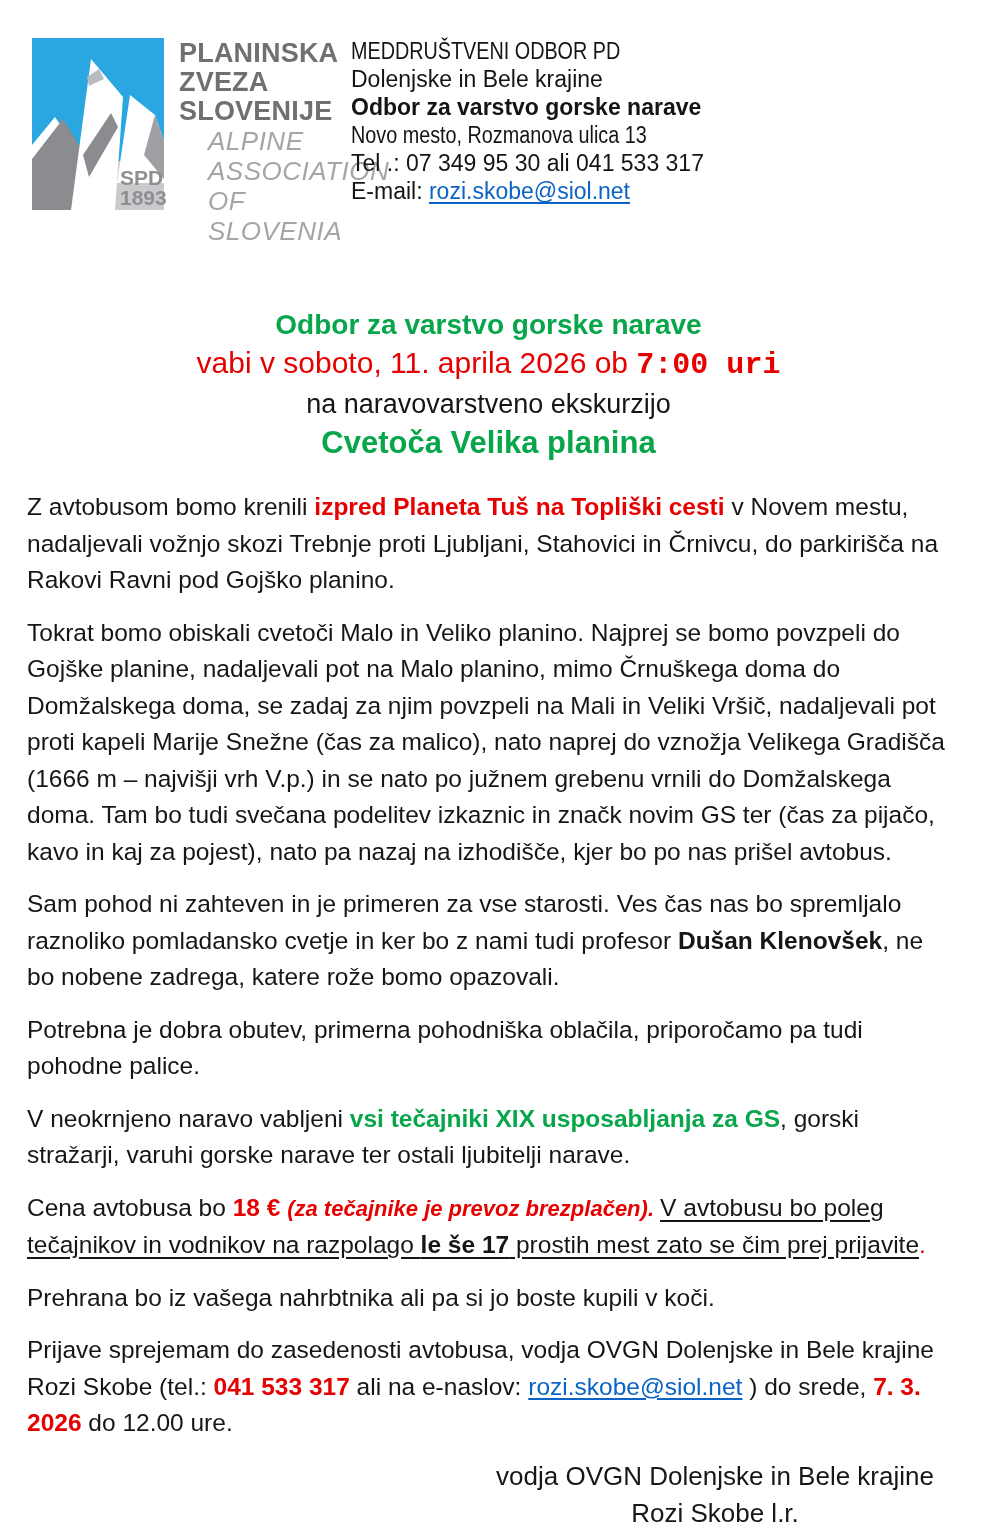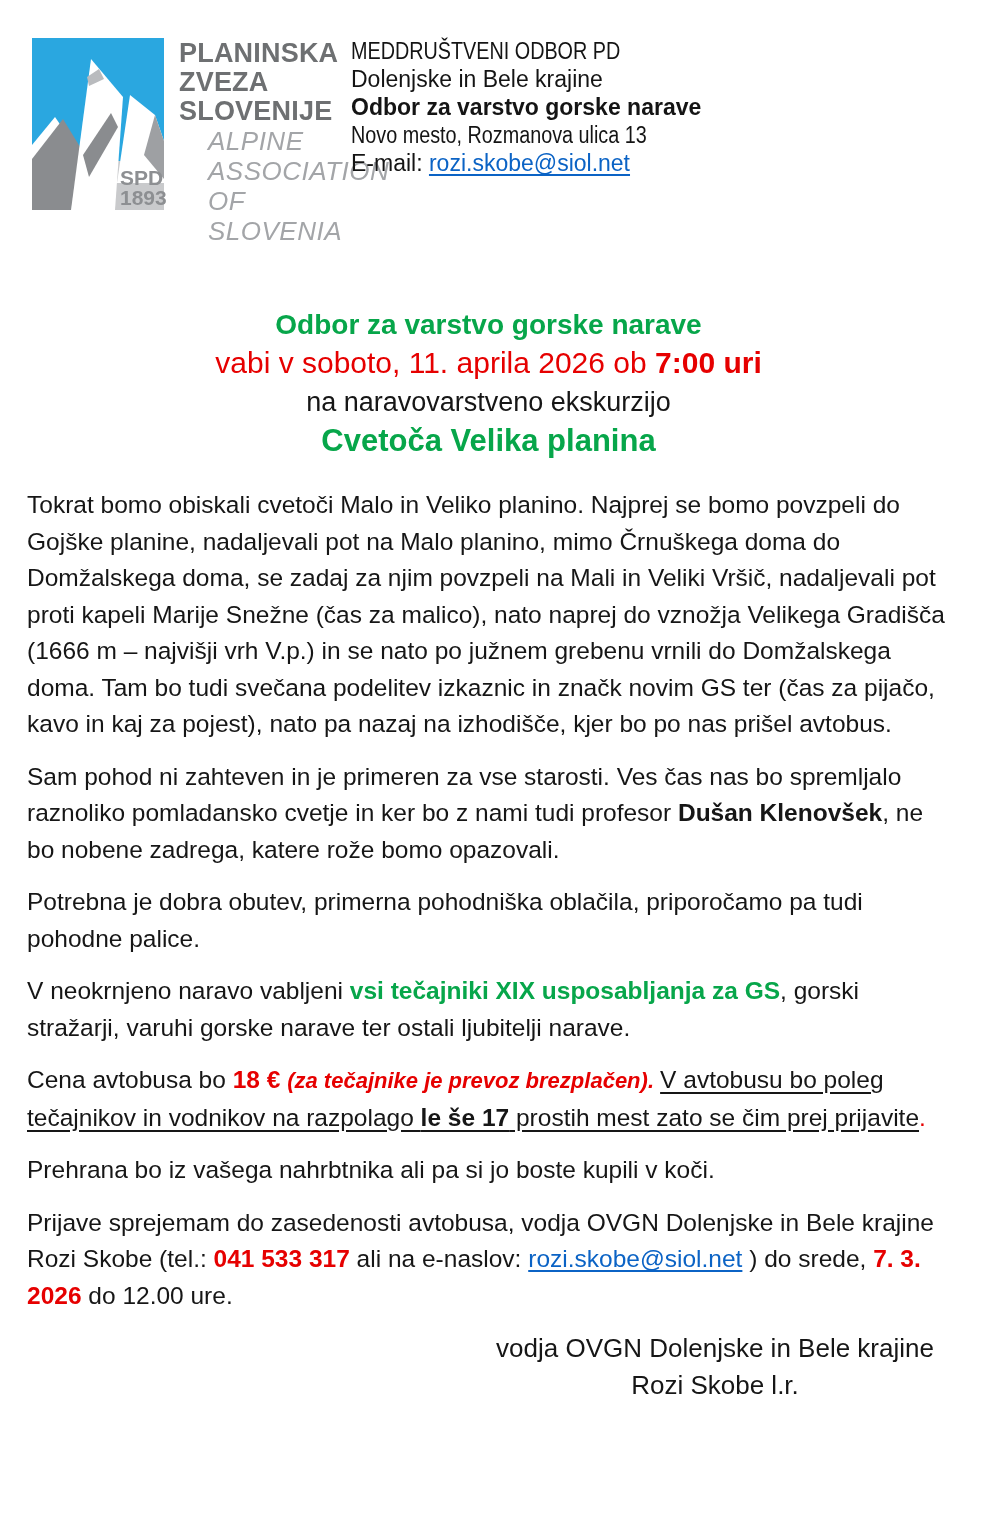--- a/index.html
+++ b/index.html
@@ -22,21 +22,21 @@
   .contact { margin-left: 0; padding-top: 4px; font-size: 23px; line-height: 28px; color: #141414; white-space: nowrap; }
   .contact .bold { font-weight: 700; }
   .narrow { display: inline-block; transform: scaleX(0.86); transform-origin: 0 50%; }
 
   .link { color: var(--link-blue); text-decoration: underline; text-underline-offset: 3px; cursor: pointer; }
 
   
   .title-block { text-align: center; margin-top: 60px; }
   .t1 { color: var(--accent-green); font-weight: 700; font-size: 28px; line-height: 37px; }
   .t2 { color: var(--accent-red); font-size: 30px; line-height: 40px; }
-  .t2 .b { font-weight: 700; }
+  .t2 .b { font-weight: 700; font-family: Liberation Mono, monospace; }
   .t3 { color: #161616; font-size: 27px; line-height: 38px; }
   .t4 { color: var(--accent-green); font-weight: 700; font-size: 31px; line-height: 40px; }
 
   
   .body { margin-top: 26px; }
   .body p { margin: 0 0 16px 0; font-size: 24.5px; line-height: 36.5px; color: #161616; }
   .rb  { color: var(--accent-red); font-weight: 700; }
   .gb  { color: var(--accent-green); font-weight: 700; }
   .b   { font-weight: 700; }
   .red { color: var(--accent-red); }
@@ -76,33 +76,35 @@
       <div class="org-en">ALPINE</div>
       <div class="org-en">ASSOCIATION</div>
       <div class="org-en">OF SLOVENIA</div>
     </div>
 
     <div class="contact">
       <div><span class="narrow">MEDDRUŠTVENI ODBOR PD</span></div>
       <div>Dolenjske in Bele krajine</div>
       <div class="bold">Odbor za varstvo gorske narave</div>
       <div><span class="narrow">Novo mesto, Rozmanova ulica 13</span></div>
+      <div>Tel .: 07 349 95 30 ali 041 533 317</div>
       <div><span>E-mail: </span><a href="#" class="link">rozi.skobe@siol.net</a></div>
     </div>
   </header>
 
   <section class="title-block">
     <div class="t1">Odbor za varstvo gorske narave</div>
     <div class="t2"><span>vabi v soboto, 11. aprila 2026 ob </span><span class="b">7:00 uri</span></div>
     <div class="t3">na naravovarstveno ekskurzijo</div>
     <div class="t4">Cvetoča Velika planina</div>
   </section>
 
   <main class="body">
 
+    <p><span>Z avtobusom bomo krenili </span><span class="rb">izpred Planeta Tuš na Topliški cesti</span><span> v Novem mestu, nadaljevali vožnjo skozi Trebnje proti Ljubljani, Stahovici in Črnivcu, do parkirišča na Rakovi Ravni pod Gojško planino.</span></p>
 
     <p><span>Tokrat bomo obiskali cvetoči Malo in Veliko planino. Najprej se bomo povzpeli do Gojške planine, nadaljevali pot na Malo planino, mimo Črnuškega doma do Domžalskega doma, se zadaj za njim povzpeli na Mali in Veliki Vršič, nadaljevali pot proti kapeli Marije Snežne (čas za malico), nato naprej do vznožja Velikega  Gradišča (1666 m – najvišji vrh V.p.) in se nato po južnem grebenu vrnili do Domžalskega doma. Tam bo tudi svečana podelitev izkaznic in značk novim GS ter (čas za pijačo, kavo in kaj za pojest), nato pa nazaj na izhodišče, kjer bo po nas prišel avtobus.</span></p>
 
     <p><span>Sam pohod ni zahteven in je primeren za vse starosti. Ves čas nas bo spremljalo raznoliko pomladansko cvetje in ker bo z nami tudi profesor </span><span class="b">Dušan Klenovšek</span><span>, ne bo nobene zadrega, katere rože bomo opazovali.</span></p>
 
     <p><span>Potrebna je dobra obutev, primerna pohodniška oblačila, priporočamo pa tudi pohodne palice.</span></p>
 
     <p><span>V neokrnjeno naravo vabljeni </span><span class="gb">vsi tečajniki XIX usposabljanja za GS</span><span>, gorski stražarji, varuhi gorske narave ter ostali ljubitelji narave.</span></p>
 
     <p><span>Cena avtobusa bo </span><span class="rb">18 € </span><span class="redital">(za tečajnike je prevoz brezplačen). </span><span class="u"><span>V avtobusu bo poleg tečajnikov in vodnikov na razpolago </span><span class="b">le še 17</span><span> prostih mest zato se čim prej prijavite</span></span><span class="red">.</span></p>

